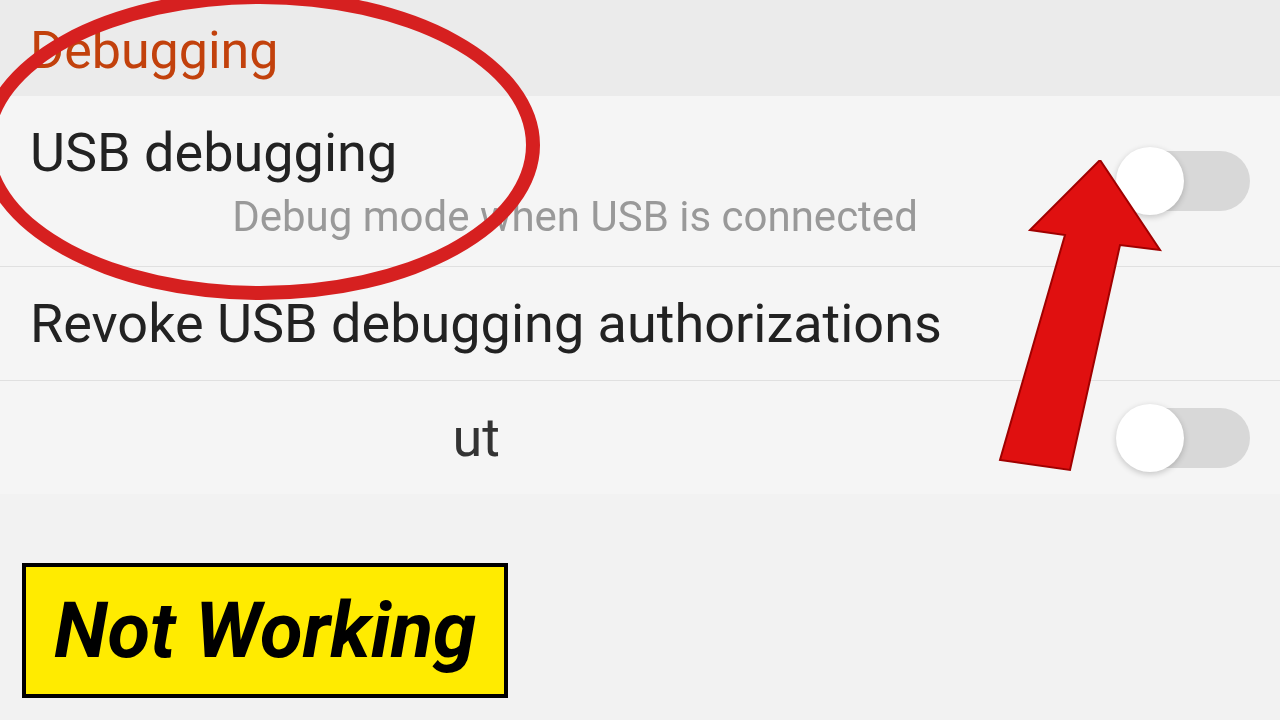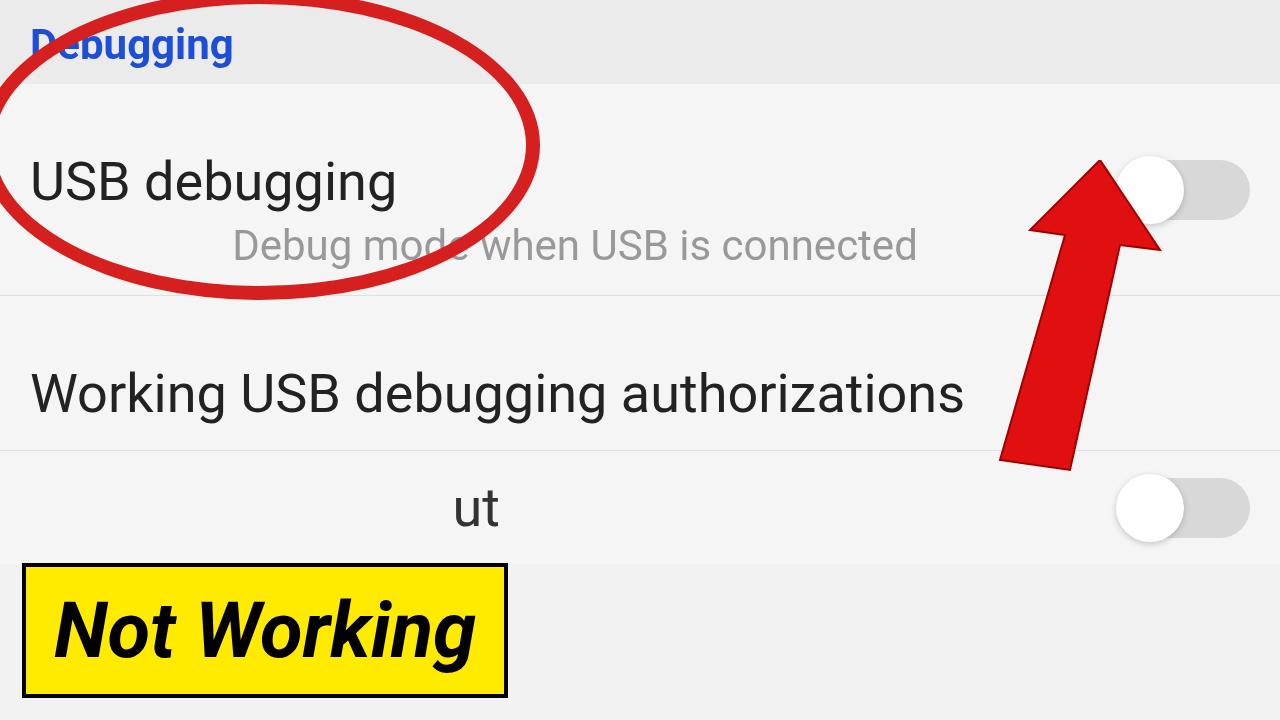--- a/index.html
+++ b/index.html
@@ -9,36 +9,35 @@
       background: #f2f2f2;
       font-family: Roboto, Arial, sans-serif;
       position: relative;
       overflow: hidden;
     }
     .section-header {
       padding: 20px 30px 15px 30px;
       background: #ebebeb;
     }
     .section-header-text {
-      font-size: 42px;
-      color: #1d4ed8;
-      font-weight: 700;
+      font-size: 52px;
+      color: #c2410c;
+      font-weight: 400;
     }
     .setting-row {
       display: flex;
       align-items: center;
       justify-content: space-between;
       padding: 25px 30px;
       background: #f5f5f5;
       border-bottom: 1px solid #e0e0e0;
       cursor: pointer;
     }
     .setting-text {
       flex: 1;
-      margin-top: 41px;
     }
     .setting-title {
       font-size: 54px;
       color: #222;
       font-weight: 400;
       margin-bottom: 8px;
     }
     .setting-subtitle {
       font-size: 42px;
       color: #999;
@@ -125,21 +124,21 @@
     <div class="setting-title">USB debugging</div>
     <div class="setting-subtitle">Debug mode when USB is connected</div>
   </div>
   <div class="toggle">
     <div class="toggle-knob"></div>
   </div>
 </div>
 
 <div class="setting-row">
   <div class="setting-text">
-    <div class="setting-title-single">Working USB debugging authorizations</div>
+    <div class="setting-title-single">Revoke USB debugging authorizations</div>
   </div>
 </div>
 
 <div class="row-partial">
   <div style="flex:1; display:flex; justify-content:flex-end; padding-right:620px;align-items:flex-end;">
     <span class="partial-text">ut</span>
   </div>
   <div class="toggle">
     <div class="toggle-knob"></div>
   </div>

